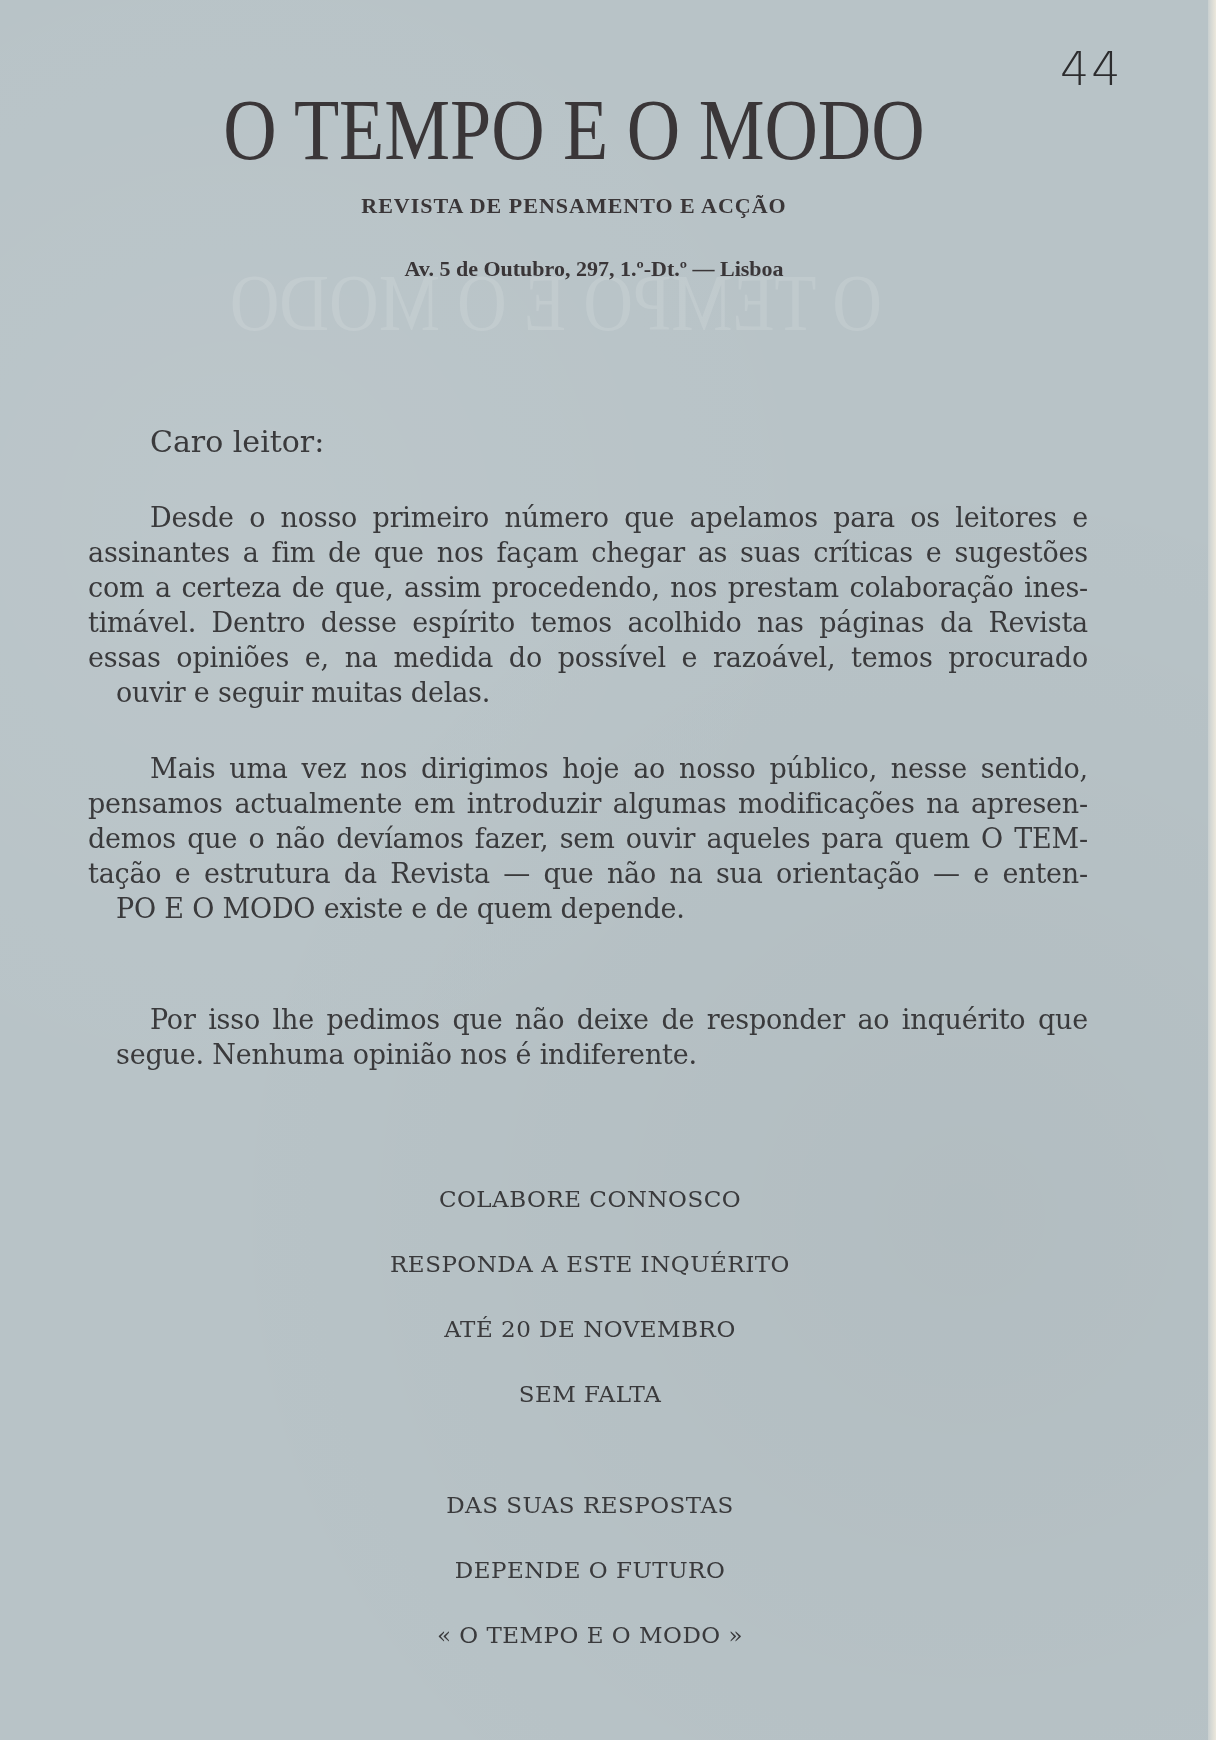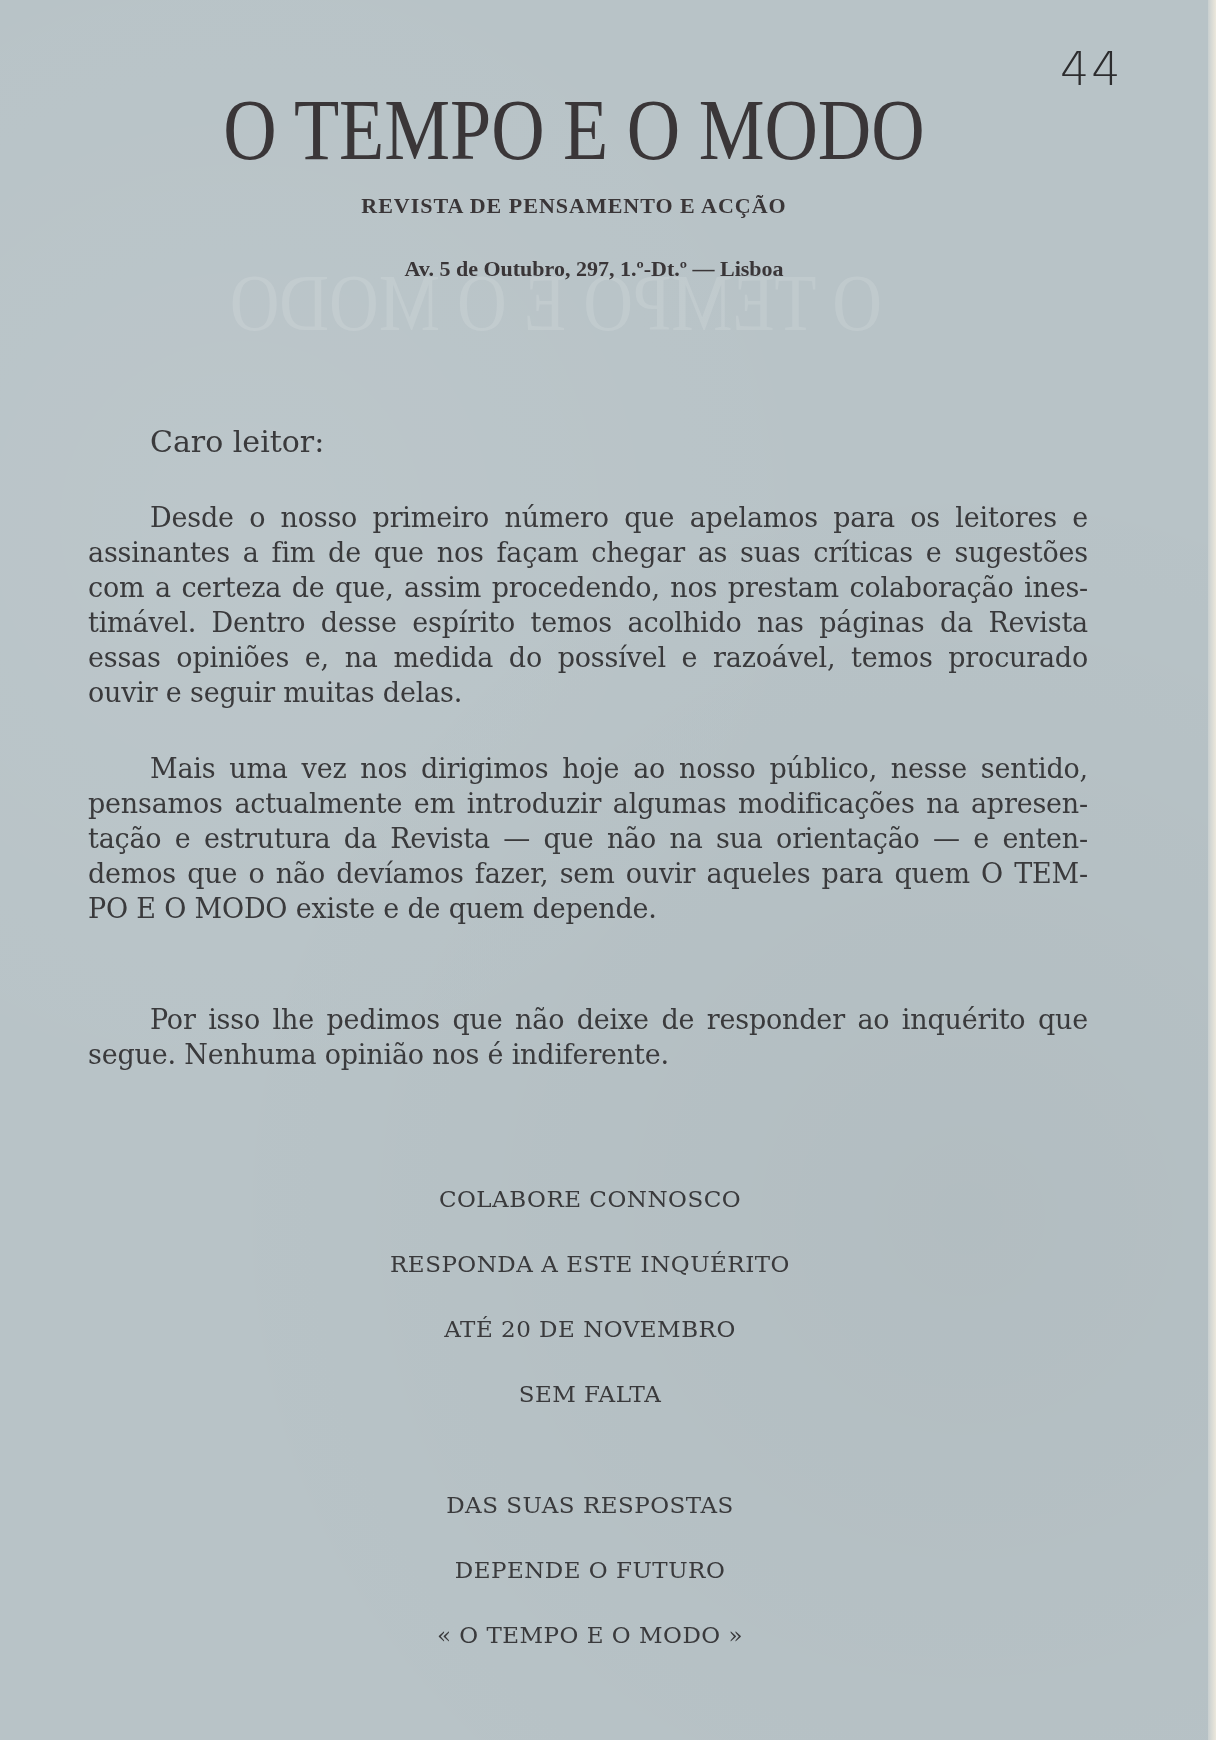--- a/index.html
+++ b/index.html
@@ -66,21 +66,21 @@
     }
     .body-text {
       position: absolute; left: 88px; width: 1000px;
       font-family: "DejaVu Serif", serif;
       font-size: 27px; line-height: 35px;
       color: #3a3a3c;
       text-align: justify;
       letter-spacing: -0.2px;
     }
     .body-text .line { display: block; text-align-last: justify; white-space: nowrap; }
-    .body-text .line.last { text-align-last: left; }
+    .body-text .line.last { text-align-last: left; margin-left: 28px; }
     .body-text .line.indent { padding-left: 62px; }
     .salutation { position: absolute; left: 150px; top: 424px; font-size: 30px; }
     .p1 { top: 500px; }
     .p2 { top: 751px; }
     .p3 { top: 1002px; }
     .cta {
       position: absolute; left: 0; width: 1216px;
       text-align: center;
       font-family: "DejaVu Serif", serif;
       font-size: 23px; letter-spacing: 0.5px;
@@ -108,22 +108,22 @@
     <span class="line">assinantes a fim de que nos façam chegar as suas críticas e sugestões</span>
     <span class="line">com a certeza de que, assim procedendo, nos prestam colaboração ines-</span>
     <span class="line">timável. Dentro desse espírito temos acolhido nas páginas da Revista</span>
     <span class="line">essas opiniões e, na medida do possível e razoável, temos procurado</span>
     <span class="line last">ouvir e seguir muitas delas.</span>
   </div>
 
   <div class="body-text p2">
     <span class="line indent">Mais uma vez nos dirigimos hoje ao nosso público, nesse sentido,</span>
     <span class="line">pensamos actualmente em introduzir algumas modificações na apresen-</span>
+    <span class="line">demos que o não devíamos fazer, sem ouvir aqueles para quem O TEM-</span>
     <span class="line">tação e estrutura da Revista — que não na sua orientação — e enten-</span>
-    <span class="line">demos que o não devíamos fazer, sem ouvir aqueles para quem O TEM-</span>
     <span class="line last">PO E O MODO existe e de quem depende.</span>
   </div>
 
   <div class="body-text p3">
     <span class="line indent">Por isso lhe pedimos que não deixe de responder ao inquérito que</span>
     <span class="line last">segue. Nenhuma opinião nos é indiferente.</span>
   </div>
 
   <div class="cta" style="top:1186px">COLABORE CONNOSCO</div>
   <div class="cta" style="top:1251px">RESPONDA A ESTE INQUÉRITO</div>

